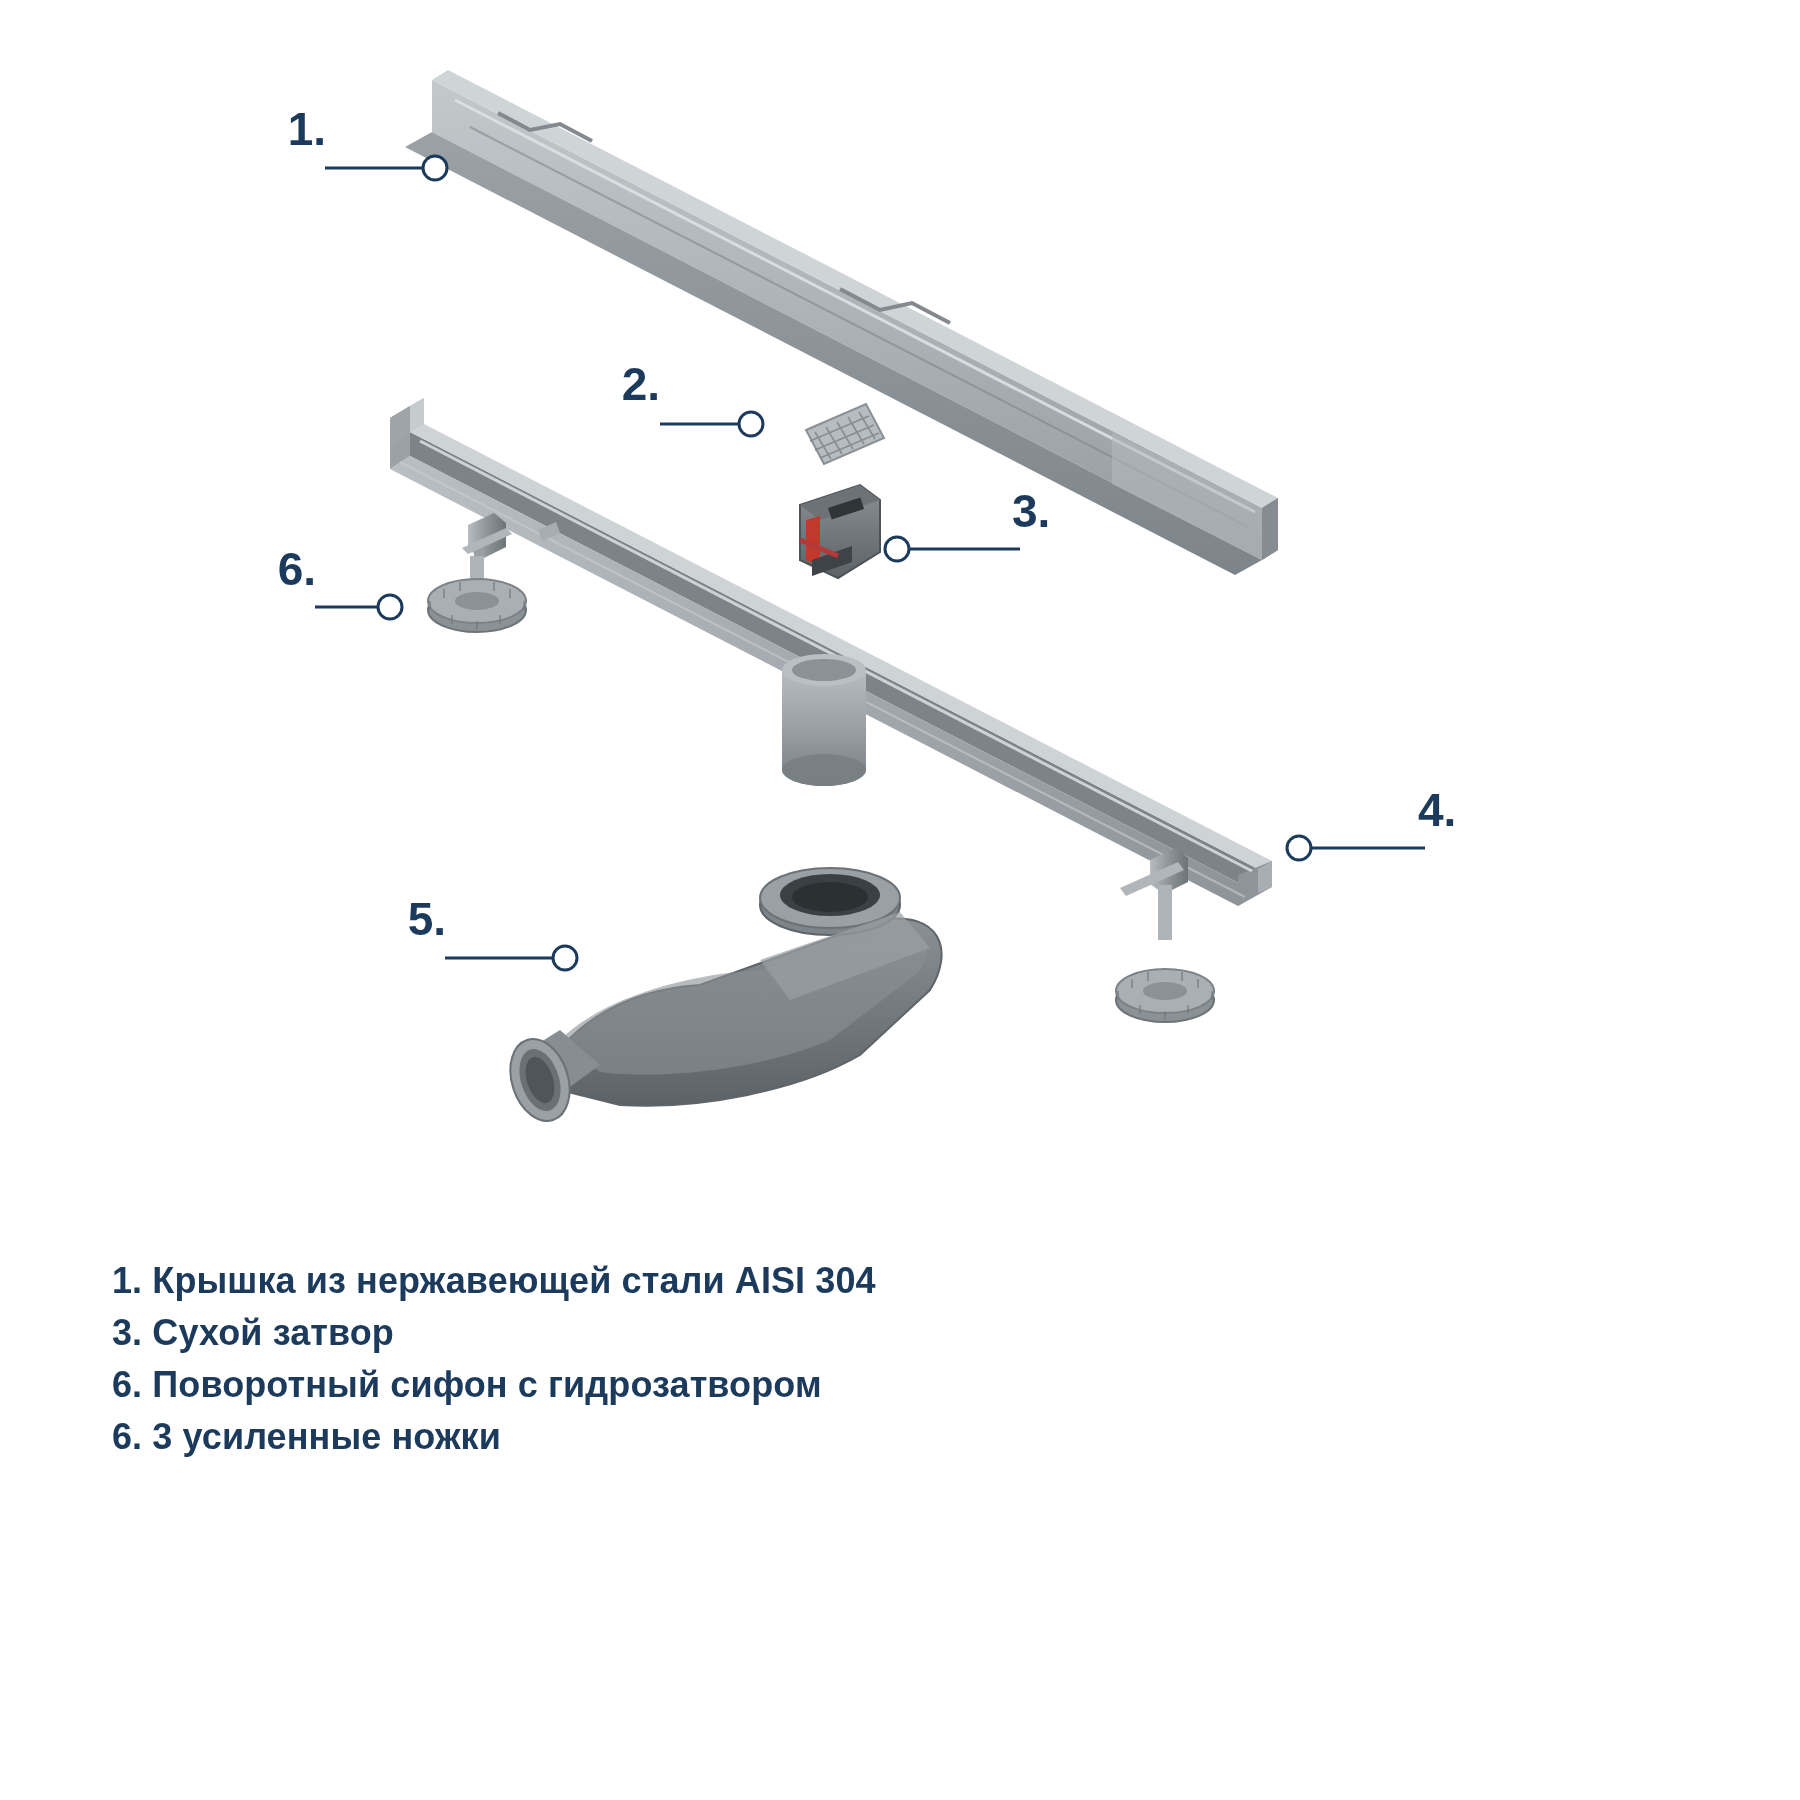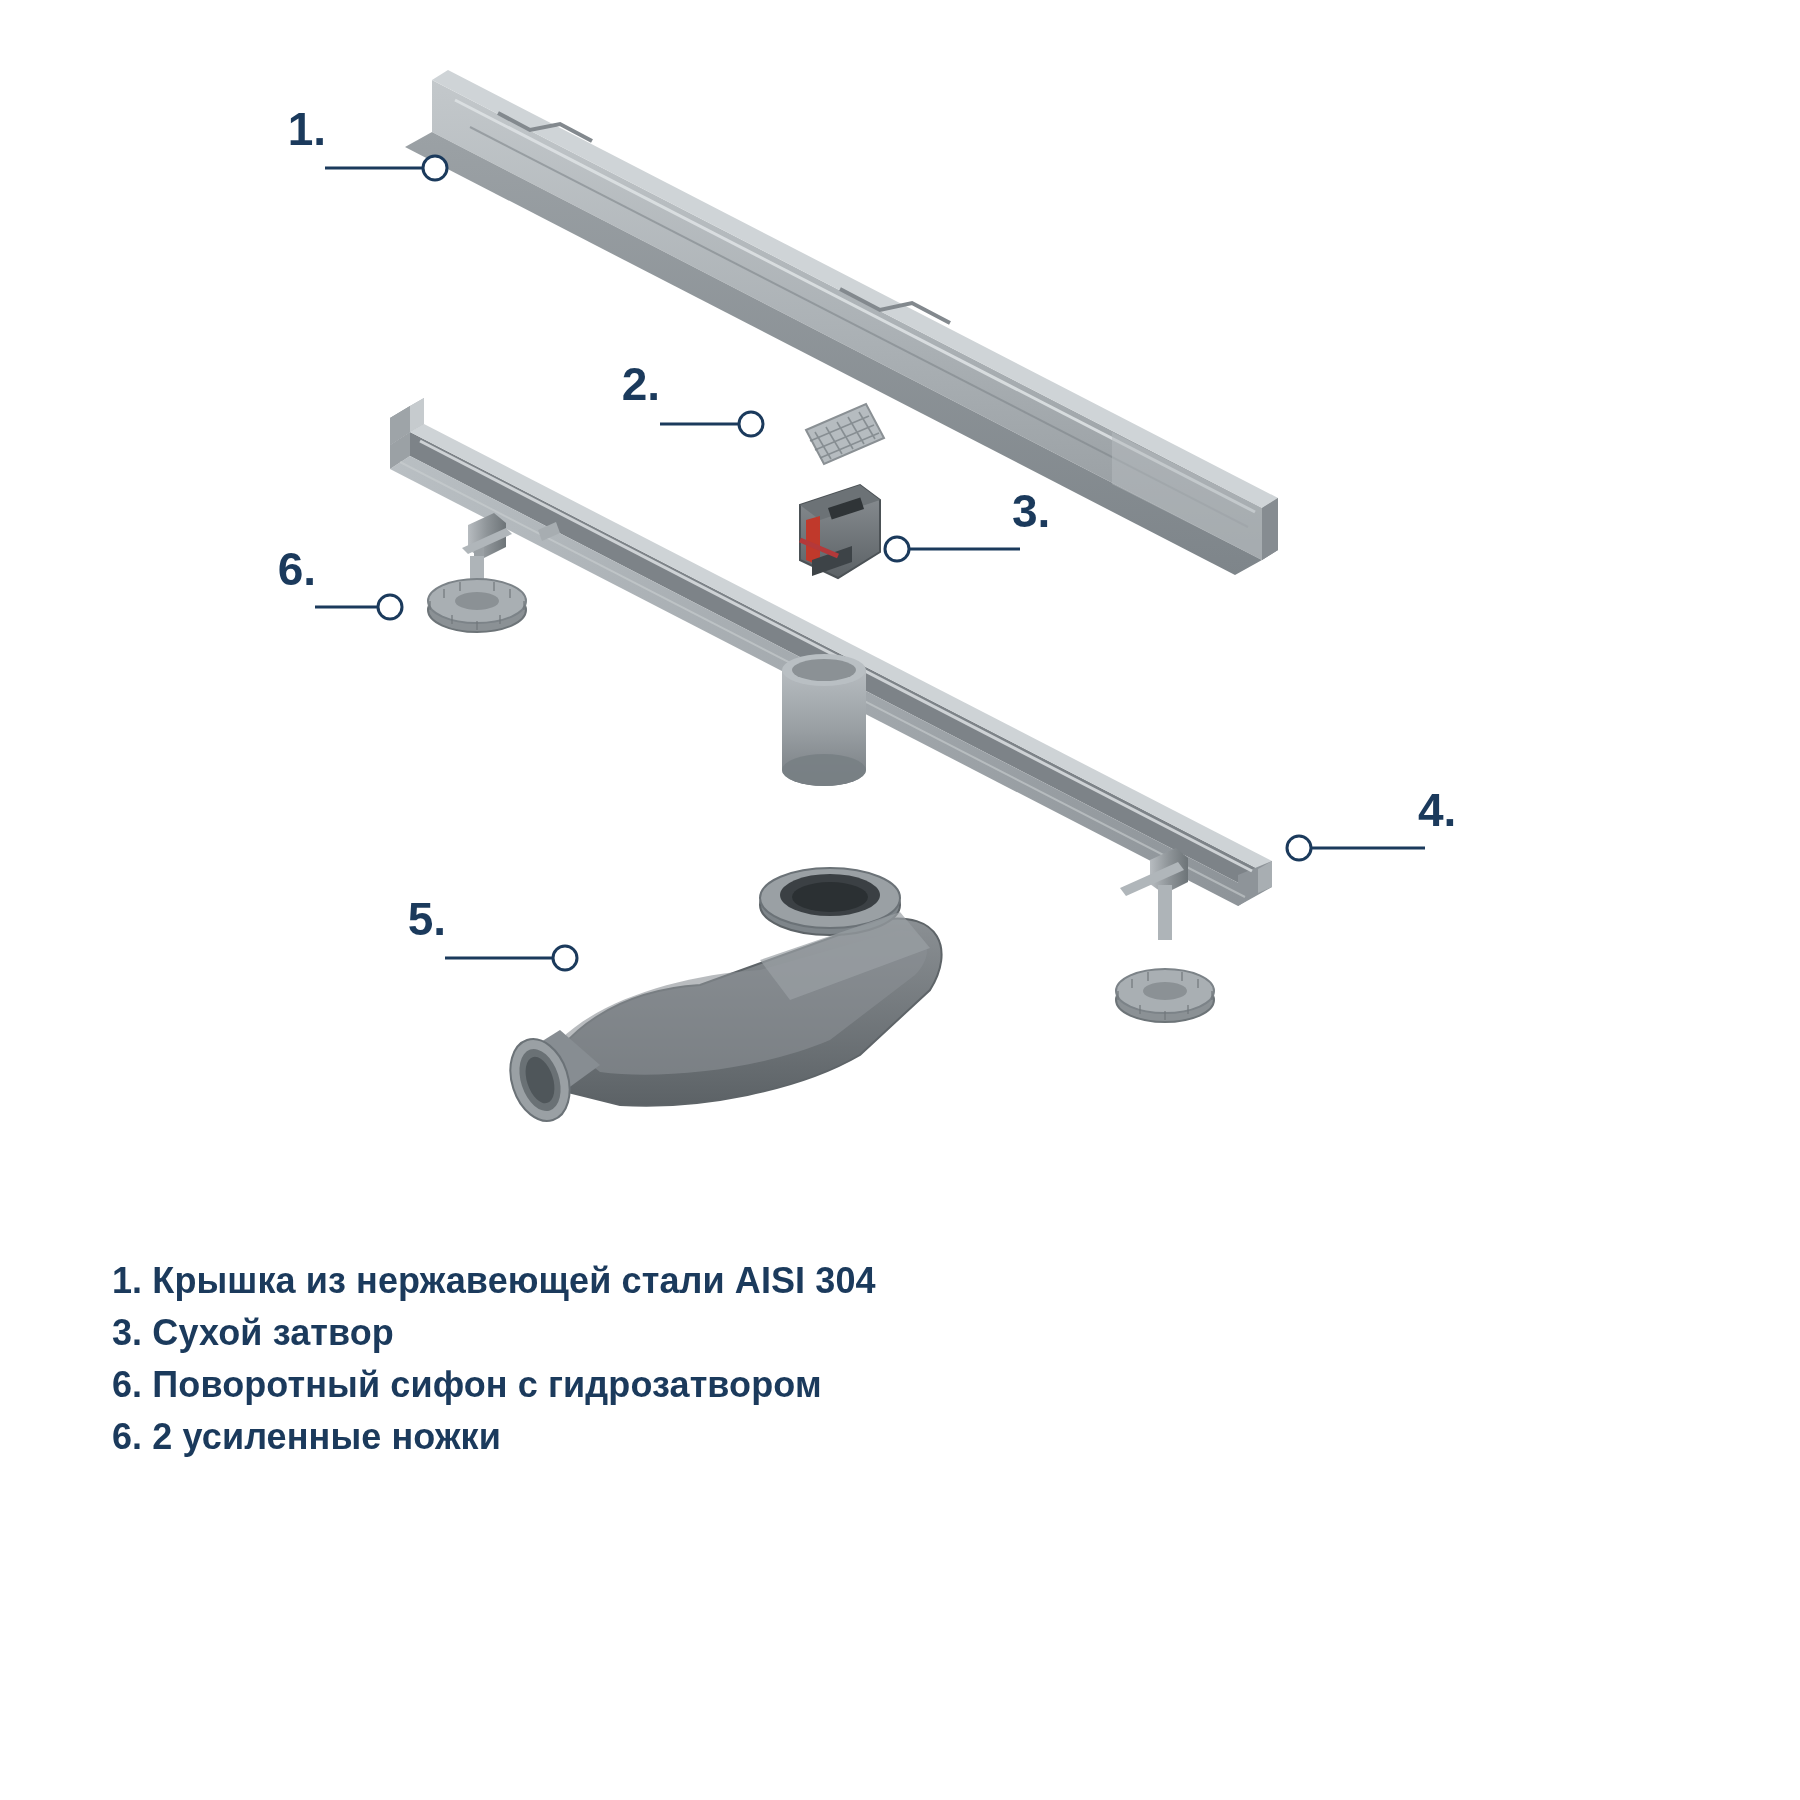--- a/index.html
+++ b/index.html
@@ -234,16 +234,16 @@
       <text class="callout-num" x="1418" y="826" text-anchor="start">4.</text>
       <text class="callout-num" x="446" y="935" text-anchor="end">5.</text>
       <text class="callout-num" x="316" y="585" text-anchor="end">6.</text>
     </g>
   </svg>
 
   <div class="legend">
     <div class="legend-line">1. Крышка из нержавеющей стали AISI 304</div>
     <div class="legend-line">3. Сухой затвор</div>
     <div class="legend-line">6. Поворотный сифон с гидрозатвором</div>
-    <div class="legend-line">6. 2 усиленные ножки</div>
+    <div class="legend-line">6. 3 усиленные ножки</div>
   </div>
 
 </div>
 
 </body></html>

